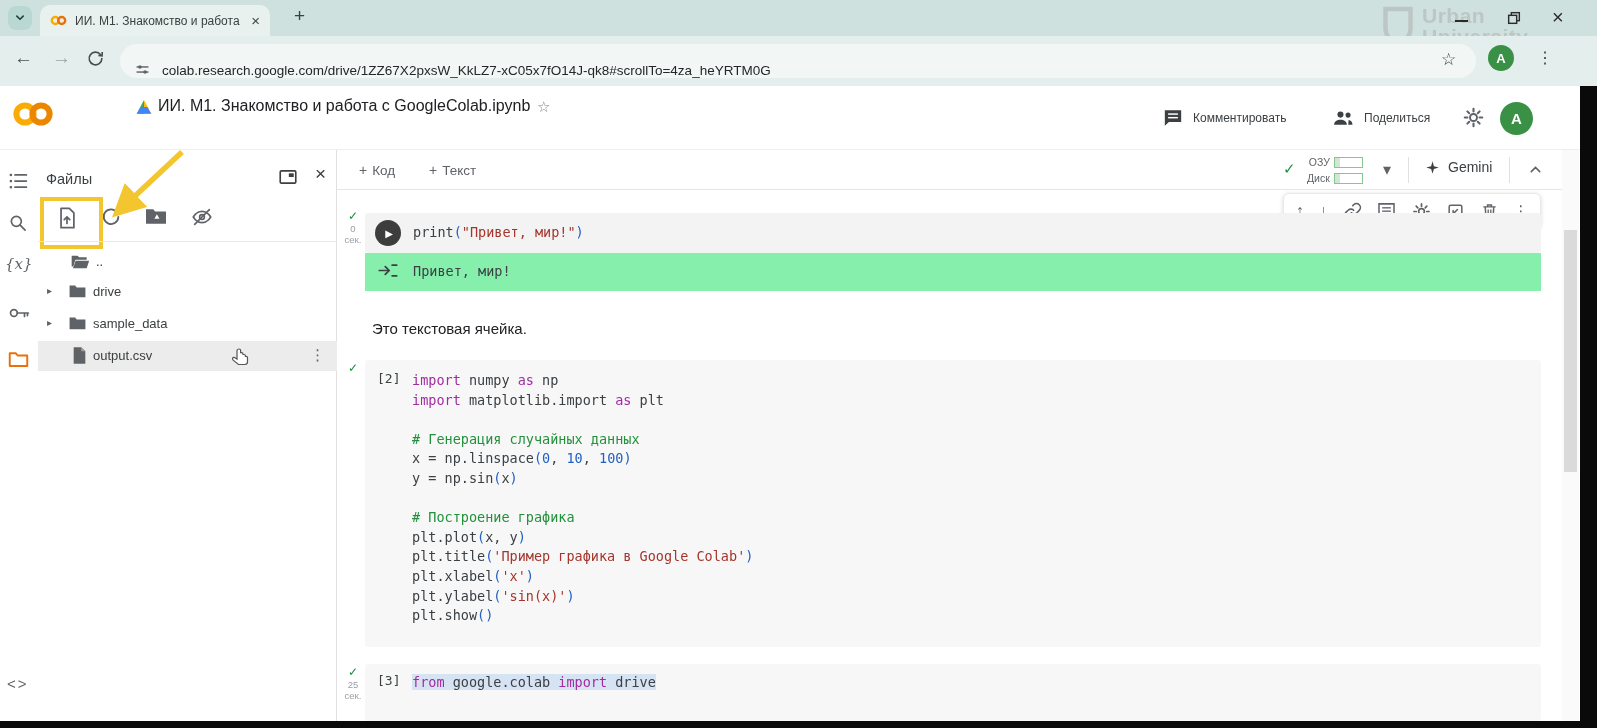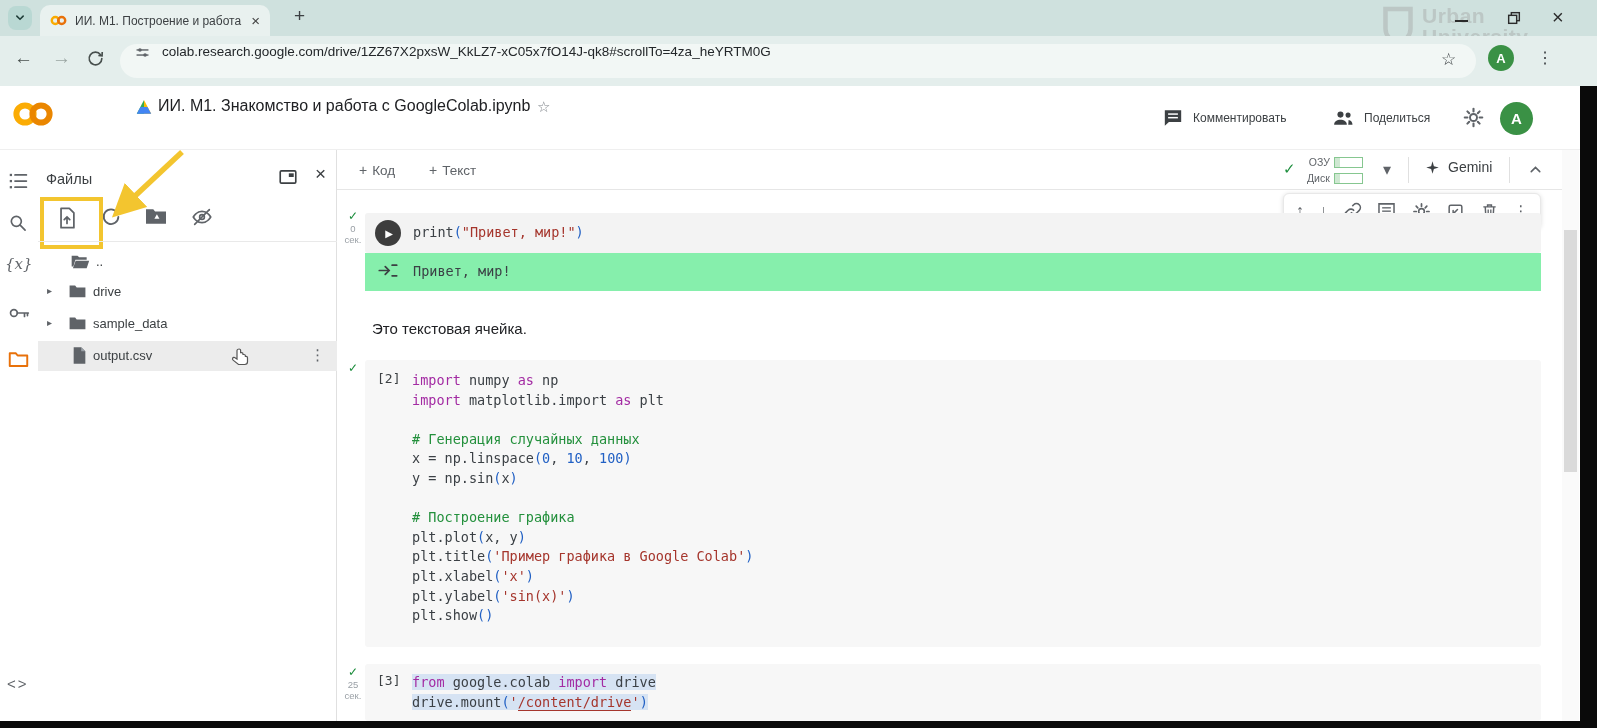--- a/index.html
+++ b/index.html
@@ -18,21 +18,21 @@
   .tab-close{font-size:15px;color:#444;line-height:1;}
   .newtab{position:absolute;left:294px;top:5px;font-size:19px;color:#3c4043;}
   .wm{position:absolute;left:1381px;top:5px;display:flex;gap:7px;color:rgba(186,197,195,.95);pointer-events:none;}
   .wm-text{font-weight:bold;font-size:21px;line-height:21px;letter-spacing:.5px;}
   .win-btn{position:absolute;color:#2b2b2b;}
   .win-min{left:1455px;top:20px;width:13px;border-top:2px solid #2b2b2b;}
   .win-close{left:1552px;top:6px;font-size:20px;}
   .urlrow{position:absolute;left:0;top:36px;width:1597px;height:50px;background:#e4eeec;}
   .nav-arrow{position:absolute;top:11px;font-size:19px;color:#474f4d;}
   .url-pill{position:absolute;left:120px;top:8px;width:1356px;height:34px;border-radius:17px;background:#f2f7f5;
-    display:flex;align-items:flex-start;padding:0 14px;box-sizing:border-box;gap:11px;}
+    display:flex;align-items:flex-end;padding:0 14px;box-sizing:border-box;gap:11px;}
   .url-text{font-size:13.5px;color:#23272a;}
   .url-star{position:absolute;left:1441px;top:13px;font-size:17px;color:#3c4043;}
   .avatar{border-radius:50%;background:#3a9145;color:#fff;display:flex;align-items:center;justify-content:center;font-weight:bold;}
   .av-small{position:absolute;left:1488px;top:9px;width:26px;height:26px;font-size:13px;}
   .dots{position:absolute;left:1537px;top:12px;font-size:16px;color:#3c4043;}
 
   
   .cheader{position:absolute;left:0;top:86px;width:1597px;height:64px;background:#fff;border-bottom:1px solid #efefef;box-sizing:border-box;}
   .doc-title{position:absolute;left:158px;top:11px;font-size:16px;color:#202124;}
   .doc-star{position:absolute;left:537px;top:12px;font-size:15px;color:#80868b;}
@@ -114,21 +114,21 @@
     <div class="tab-search">
       <svg width="14" height="14" viewBox="0 0 22 22">
           <polyline points="6,8 11,13 16,8" fill="none" stroke="#1f3d38" stroke-width="2.4" stroke-linecap="round"></polyline>
         </svg>
     </div>
     <div class="tab">
       <svg width="17" height="13" viewBox="0 0 24 18">
         <circle cx="7.5" cy="9" r="5" fill="none" stroke="#f9ab00" stroke-width="3.4"></circle>
         <circle cx="16.5" cy="9" r="5" fill="none" stroke="#e8710a" stroke-width="3.4"></circle>
       </svg>
-      <span class="tab-title">ИИ. М1. Построение и работа</span>
+      <span class="tab-title">ИИ. М1. Знакомство и работа</span>
       <span class="tab-close">×</span>
     </div>
     <span class="newtab">+</span>
 
     <div class="wm">
       <svg width="34" height="42" viewBox="0 0 38 46">
         <path d="M5 4h28v22c0 9-8 14-14 16-6-2-14-7-14-16z" fill="none" stroke="currentColor" stroke-width="5"></path>
       </svg>
       <div class="wm-text">
         <div>Urban</div>
@@ -414,21 +414,20 @@
 
     <div class="gutter" style="left:4px;top:516px">
       <div class="gchk">✓</div>
       <div class="gt">25</div>
       <div class="gt">сек.</div>
     </div>
     <div class="codeblock block3">
       <span class="exec" style="left:12px;top:9px">[3]</span>
       <div class="code-lines sel" style="left:47px;top:9px">
           <div class="cl"><span class="tk-k">from</span><span class="tk-p"> google.colab </span><span class="tk-k">import</span><span class="tk-p"> drive</span></div>
-          <div class="cl"><span class="tk-p">drive.mount</span><span class="tk-b">(</span><span class="tk-s">'</span><span class="tk-u">/content/drive</span><span class="tk-s">'</span><span class="tk-b">)</span></div>
         </div>
     </div>
   </div>
 
   <svg class="arrow-overlay" width="95" height="75" viewBox="0 0 95 75">
     <defs>
       <marker id="ah" markerWidth="6" markerHeight="6" refX="4" refY="3" orient="auto">
         <polygon points="0,0 6,3 0,6" fill="#f3c52f"></polygon>
       </marker>
     </defs>

